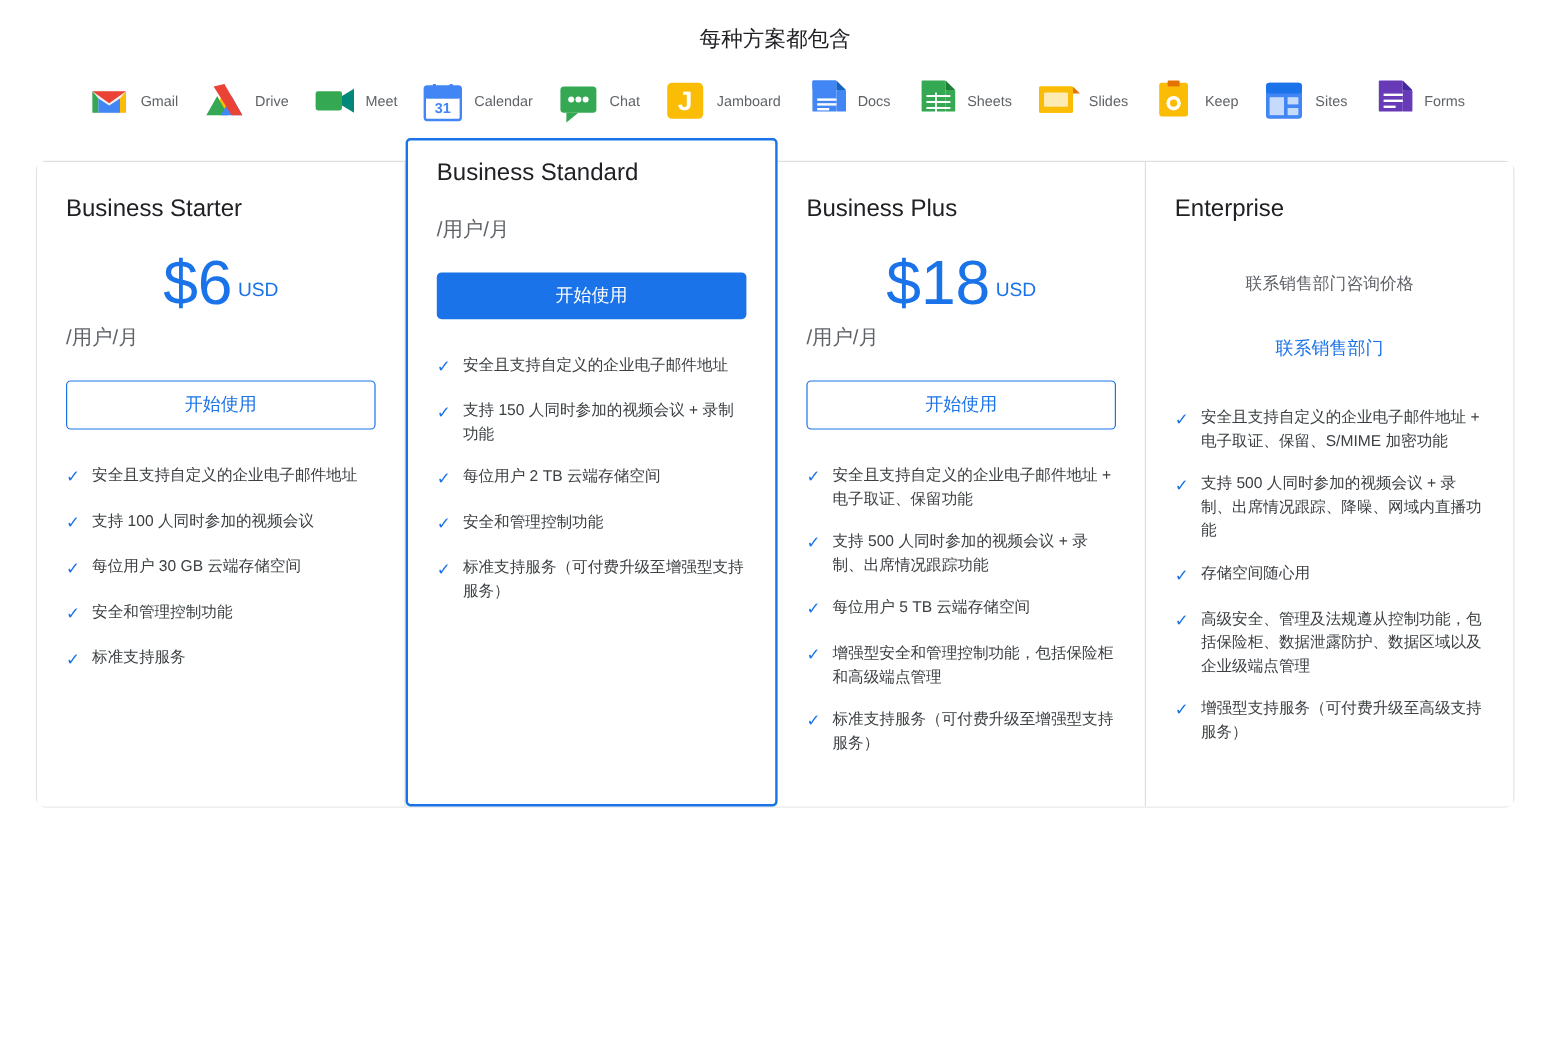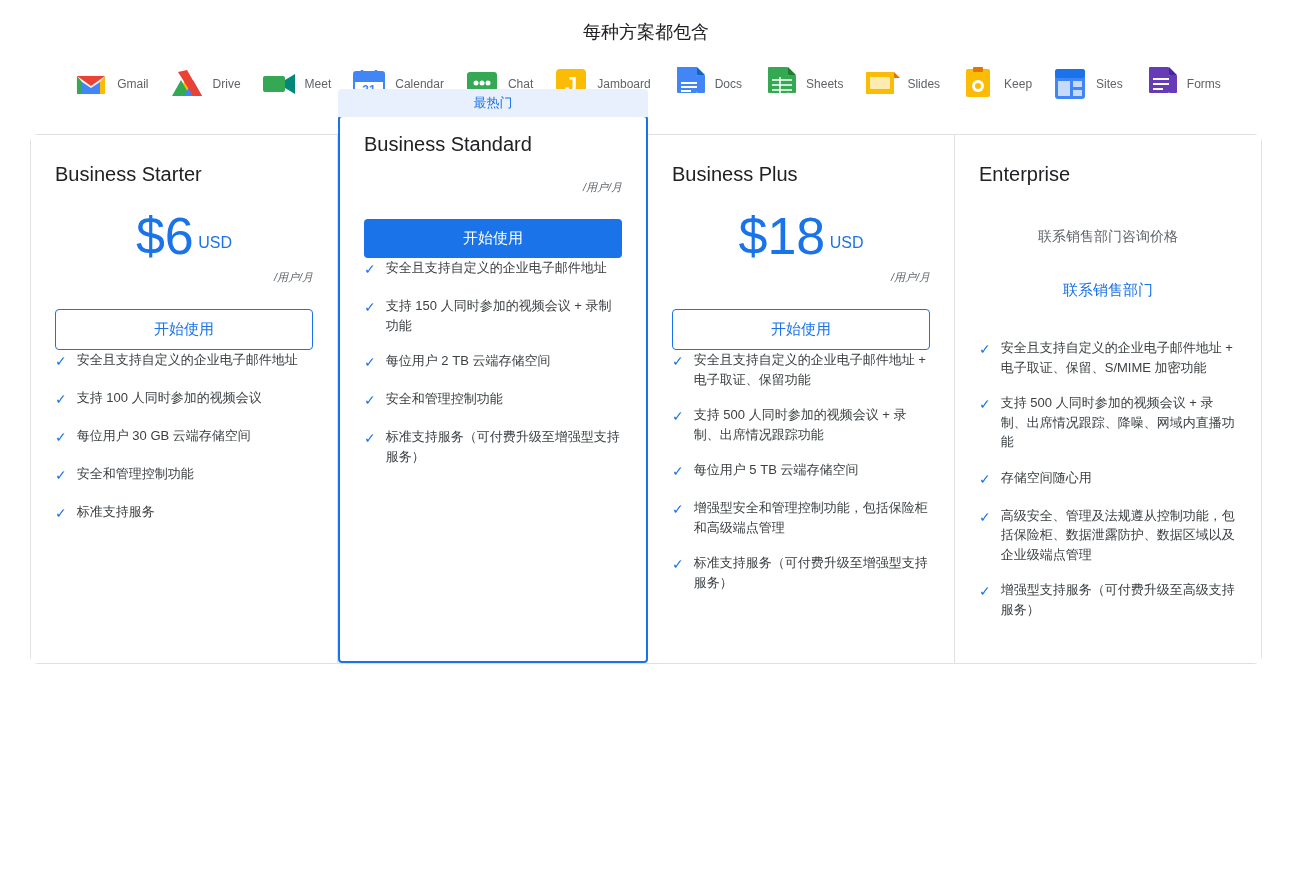--- a/index.html
+++ b/index.html
@@ -95,45 +95,45 @@
       color: #1a73e8;
       line-height: 1;
     }
     .price-usd {
       font-size: 16px;
       color: #1a73e8;
       vertical-align: super;
       font-weight: 500;
     }
     .price-per {
-      text-align: right;
-      font-size: 11px;
+      text-align: left;
+      font-size: 17px;
       color: #5f6368;
       margin-bottom: 24px;
-      font-style: italic;
     }
     .enterprise-price-text {
       text-align: center;
       font-size: 14px;
       color: #5f6368;
       margin-bottom: 24px;
       margin-top: 40px;
       line-height: 1.5;
     }
     .btn-start {
       display: block;
       width: 100%;
       padding: 10px 0;
       border: 1px solid #1a73e8;
       border-radius: 4px;
       background: #fff;
       color: #1a73e8;
       font-size: 15px;
       cursor: pointer;
       text-align: center;
+      margin-bottom: 28px;
       font-family: inherit;
     }
     .btn-start.primary {
       background: #1a73e8;
       color: #fff;
       border: none;
     }
     .btn-contact {
       display: block;
       width: 100%;
@@ -337,21 +337,20 @@
           <span>安全和管理控制功能</span>
         </li>
       <li>
           <span class="check-icon">✓</span>
           <span>标准支持服务</span>
         </li>
     </ul>
   </div>
 
   <div class="plan-col featured">
-    <div class="popular-badge">最热门</div>
     <div class="plan-name">Business Standard</div>
     <div class="price-per">/用户/月</div>
     <button class="btn-start primary">开始使用</button>
     <ul class="features-list">
       <li>
           <span class="check-icon">✓</span>
           <span>安全且支持自定义的企业电子邮件地址</span>
         </li>
       <li>
           <span class="check-icon">✓</span>

